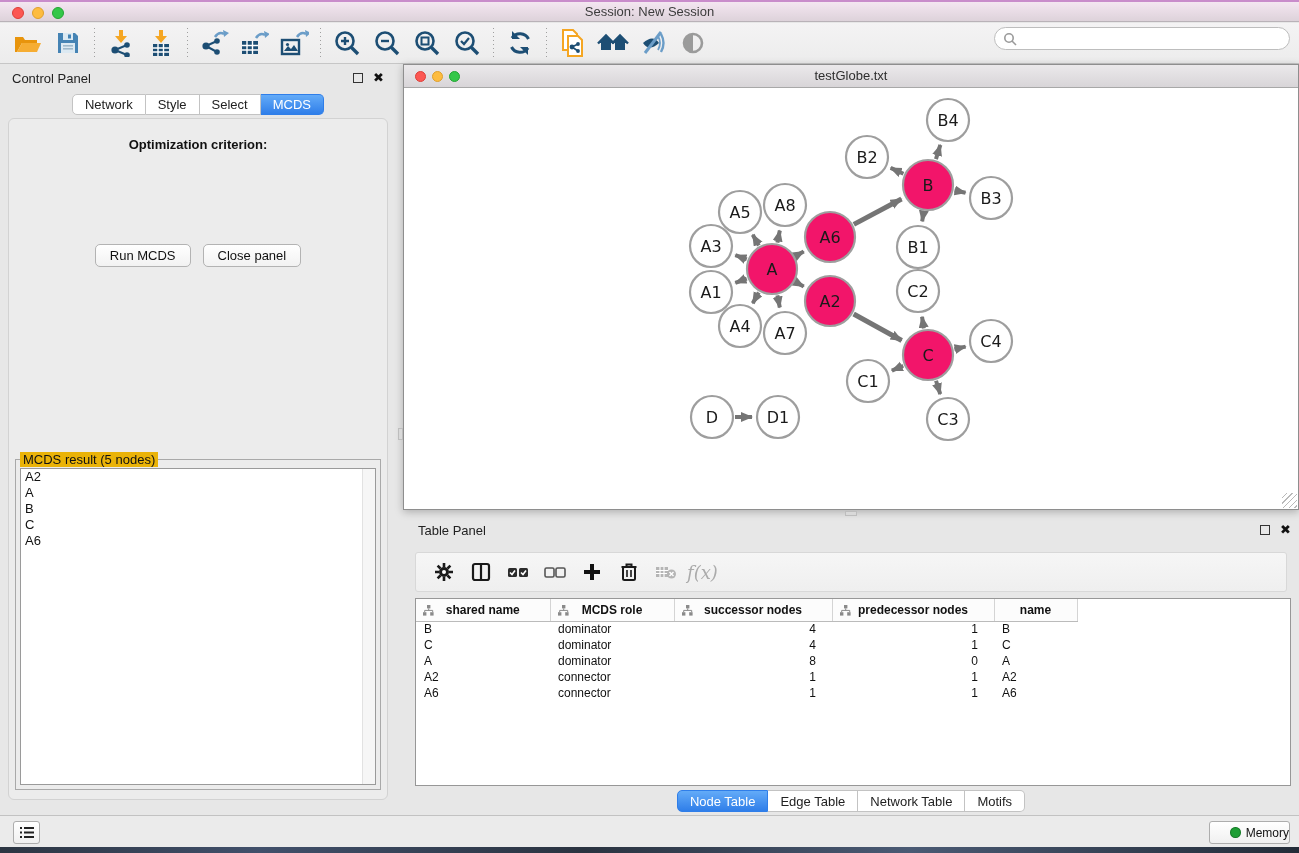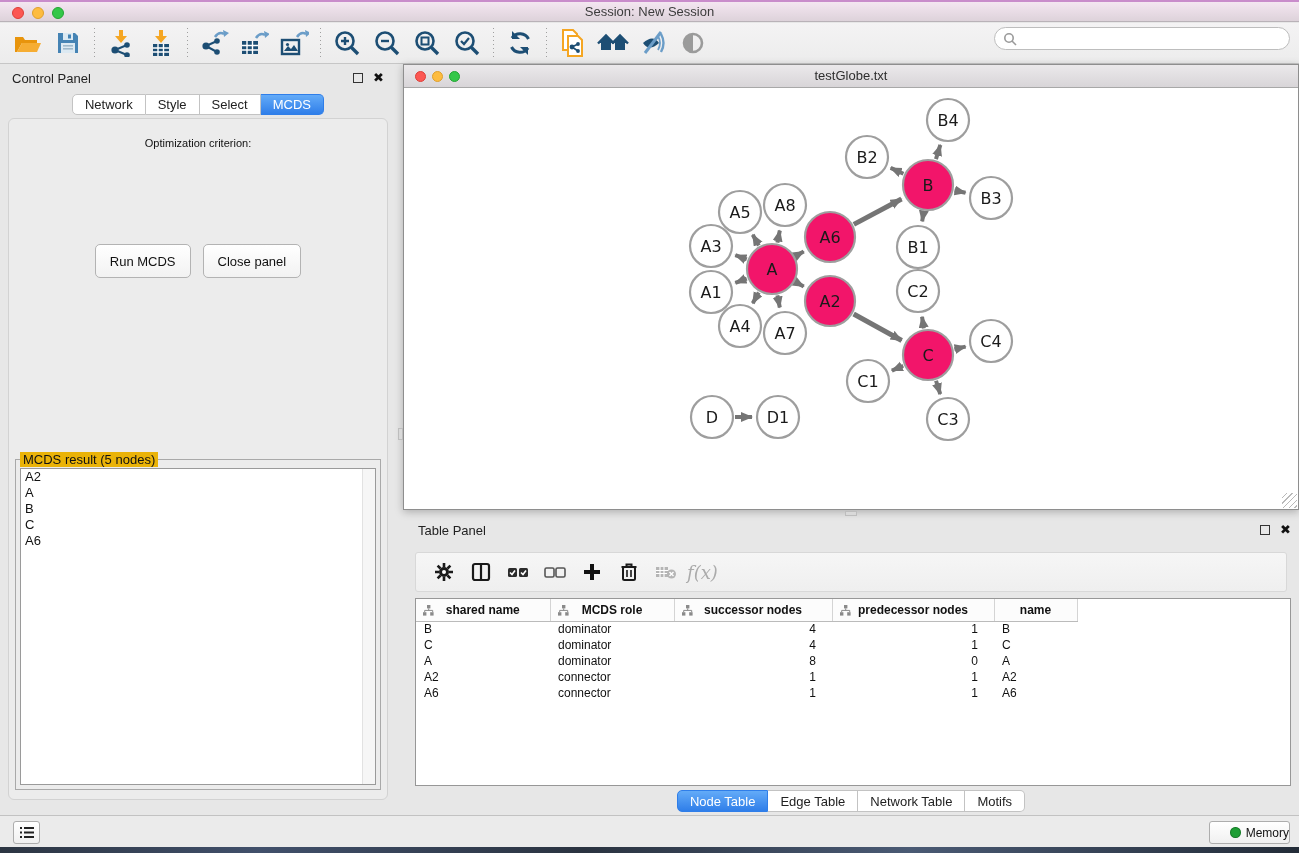--- a/index.html
+++ b/index.html
@@ -35,30 +35,30 @@
   .float-btn { width:10px; height:10px; border:1.5px solid #333; margin-right:10px; }
   .close-x { font-size:13px; font-weight:bold; color:#111; line-height:10px; }
   #cp-tabs { display:flex; justify-content:center; margin-top:4px; height:21px; }
   .tab { font-size:13px; padding:2px 12px; background:#fff; border:1px solid #c3c3c3; border-left:none;
     color:#222; display:flex; align-items:center; }
   .tab:first-child { border-left:1px solid #c3c3c3; border-radius:5px 0 0 5px; }
   .tab:last-child { border-radius:0 5px 5px 0; }
   .tab.active { background:linear-gradient(#63abf8,#2f7ee9); color:#fff; border-color:#2f7ee9; }
   #cp-inner { position:absolute; left:4px; right:4px; top:52px; bottom:10px;
     background:#ececec; border:1px solid #d2d2d2; border-radius:6px; }
-  #opt-label { text-align:center; margin-top:18px; font-size:11px; color:#111; }
+  #opt-label { text-align:center; margin-top:18px; font-size:13px; color:#111;font-weight:bold; }
   #criterion { position:absolute; left:35px; top:91px; width:312px; height:24px; background:#fff;
     border:1px solid #b5b5b5; border-radius:4px; display:flex; align-items:center; }
   #criterion .val { flex:1; font-size:13px; padding-left:9px; color:#111; }
   #criterion .stepper { width:19px; height:20px; margin-right:2px; border-radius:4px;
     background:linear-gradient(#6db1f9,#2d7de9); color:#fff; font-size:8px; line-height:9px;
     display:flex; flex-direction:column; align-items:center; justify-content:center; }
   #cp-buttons { position:absolute; top:125px; width:100%; display:flex; justify-content:center; gap:12px; }
   .btn { background:linear-gradient(#ffffff,#f2f2f2); border:1px solid #b3b3b3; border-radius:5px;
-    font-size:13px; color:#111; padding:3px 14px; height:34px; }
+    font-size:13px; color:#111; padding:3px 14px; height:23px; }
   #mcds-fieldset { position:absolute; left:6px; right:6px; top:340px; bottom:9px;
     border:1px solid #a9a9a9; }
   #mcds-legend { position:absolute; top:-8px; left:4px; background:#eab308; font-size:13px; padding:0 3px; color:#111; }
   #mcds-list { position:absolute; left:4px; right:4px; top:8px; bottom:4px; background:#fff;
     border:1px solid #9a9a9a; overflow:hidden; }
   #mcds-scroll { position:absolute; right:0; top:0; bottom:0; width:13px; background:#f6f6f6; border-left:1px solid #e2e2e2; }
   .mcds-item { font-size:13px; line-height:16px; padding-left:4px; color:#111; }
 
   
   #net-window { position:absolute; left:403px; top:64px; width:896px; height:446px;

